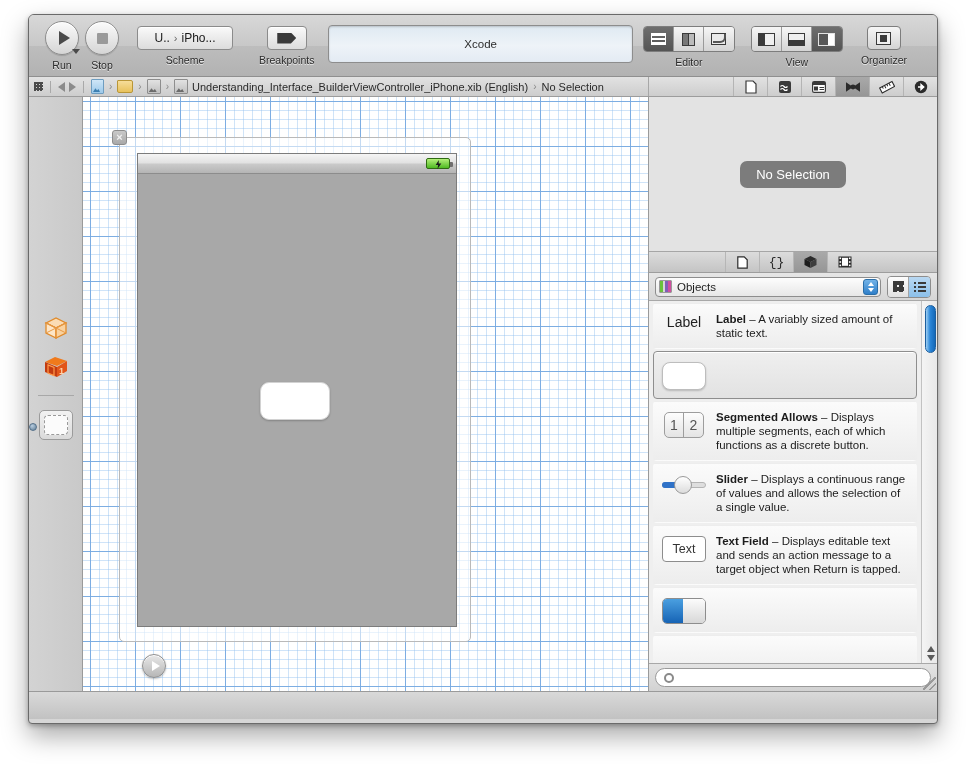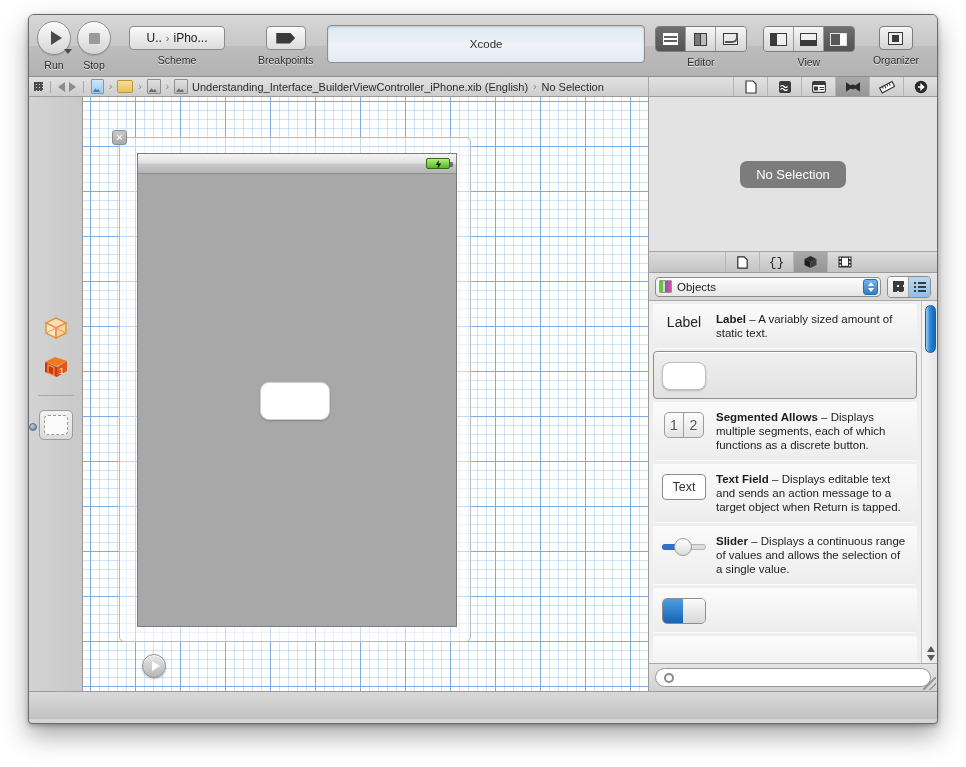--- a/index.html
+++ b/index.html
@@ -115,21 +115,21 @@
     position: relative;
   }
   .tgroup { display: flex; flex-direction: column; align-items: center; }
   .tlabel {
     font-size: 10.5px;
     color: #2c2c2c;
     text-shadow: 0 1px 0 rgba(255,255,255,0.7);
     margin-top: 4px;
     white-space: nowrap;
   }
-  .runstop { display: flex; align-items: flex-start; gap: 6px; }
+  .runstop { display: flex; align-items: flex-start; gap: 6px; margin-left: 8px; }
   .circbtn {
     width: 34px; height: 34px;
     border-radius: 50%;
     background: linear-gradient(to bottom, #fbfbfb, #d5d5d5);
     border: 1px solid #8e8e8e;
     box-sizing: border-box;
     display: flex; align-items: center; justify-content: center;
     box-shadow: inset 0 1px 0 #ffffff, 0 1px 1px rgba(0,0,0,0.15);
     position: relative;
   }
@@ -690,21 +690,21 @@
 
       <div class="tgroup" style="margin-left:18px;">
         <div class="scheme-btn">
           <span>U..</span>
           <span class="scheme-sep">›</span>
           <span>iPho...</span>
         </div>
         <div class="tlabel">Scheme</div>
       </div>
 
-      <div class="tgroup" style="margin-left:33px;justify-content:space-between;">
+      <div class="tgroup" style="margin-left:26px;justify-content:space-between;">
         <div class="bp-btn">
           <span class="bp-glyph"></span>
         </div>
         <div class="tlabel">Breakpoints</div>
       </div>
 
       <div class="status-area">
         <span>Xcode</span>
       </div>
 
@@ -731,21 +731,21 @@
           <div class="seg">
               <span class="g-vB"></span>
             </div>
           <div class="seg on">
               <span class="g-vR"></span>
             </div>
         </div>
         <div class="tlabel">View</div>
       </div>
 
-      <div class="tgroup" style="margin-left:18px;margin-right:10px;align-items:center;">
+      <div class="tgroup" style="margin-left:18px;margin-right:22px;align-items:center;">
         <div class="singlebtn">
             <span class="g-org"></span>
           </div>
         <div class="tlabel">Organizer</div>
       </div>
     </div>
 
     <div class="jumpbar">
       <div class="jb-left">
         <span class="jb-grid"></span>
@@ -938,37 +938,37 @@
                     <span>2</span>
                   </span>
               </div>
               <div class="lib-desc">
                 <b>Segmented Allows</b><span> – </span><span>Displays multiple segments, each of which functions as a discrete button.</span>
               </div>
             </div>
 
             <div class="lib-row">
               <div class="lib-thumb">
-                <span class="th-text">Text</span>
-              </div>
-              <div class="lib-desc">
-                <b>Text Field</b><span> – </span><span>Displays editable text and sends an action message to a target object when Return is tapped.</span>
-              </div>
-            </div>
-
-            <div class="lib-row">
-              <div class="lib-thumb">
                 <span class="th-slider">
                   <span class="trk"></span>
                     <span class="fill"></span>
                     <span class="knb"></span>
                 </span>
               </div>
               <div class="lib-desc">
                 <b>Slider</b><span> – </span><span>Displays a continuous range of values and allows the selection of a single value.</span>
+              </div>
+            </div>
+
+            <div class="lib-row">
+              <div class="lib-thumb">
+                <span class="th-text">Text</span>
+              </div>
+              <div class="lib-desc">
+                <b>Text Field</b><span> – </span><span>Displays editable text and sends an action message to a target object when Return is tapped.</span>
               </div>
             </div>
 
             <div class="lib-row">
               <div class="lib-thumb">
                 <span class="th-switch">
                     <span class="on"></span>
                     <span class="off"></span>
                   </span>
               </div>

